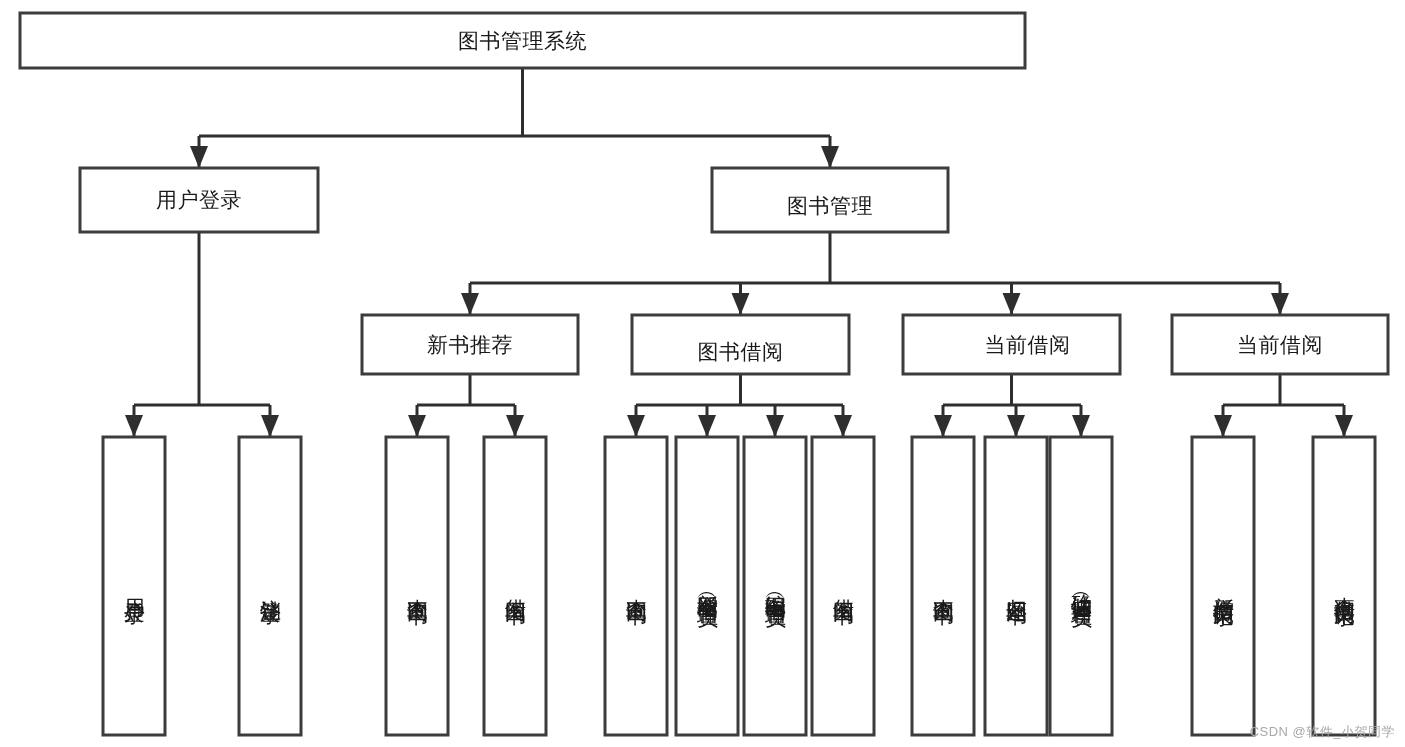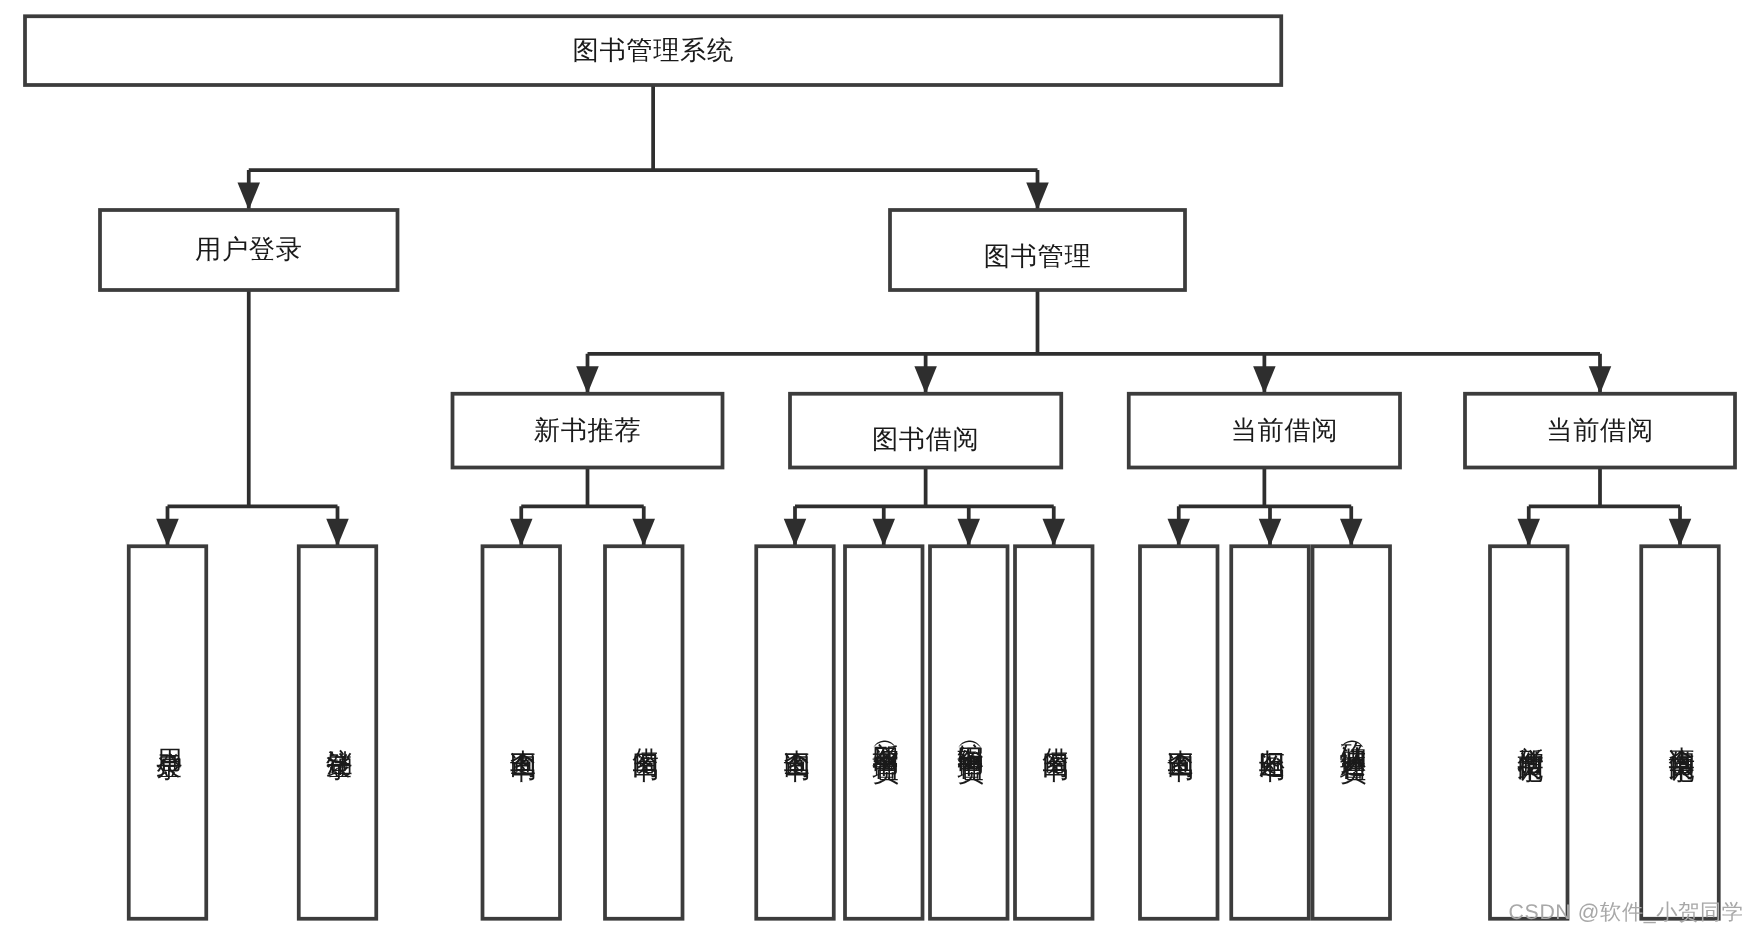--- a/index.html
+++ b/index.html
@@ -62,21 +62,21 @@
     writing-mode: vertical-rl;
     text-orientation: upright;
     letter-spacing: 2px;
     white-space: nowrap;
     pointer-events: none;
   }
   .watermark {
     position: absolute;
     right: 10px;
     bottom: 6px;
-    font-size: 17px;
+    font-size: 13px;
     color: #a8a8a8;
     letter-spacing: 0.5px;
     white-space: nowrap;
     pointer-events: none;
   }
 </style>
 </head>
 <body>
 
 <div id="canvas-wrap">

